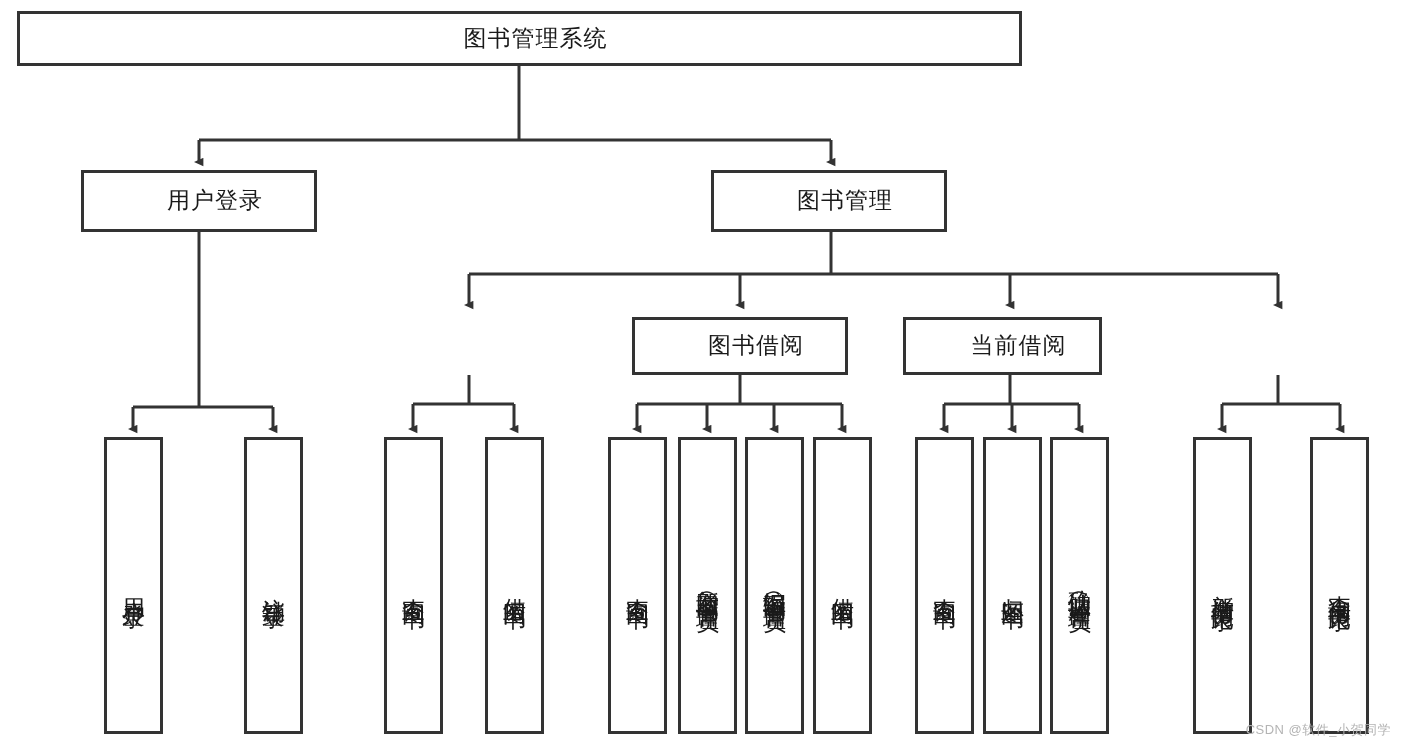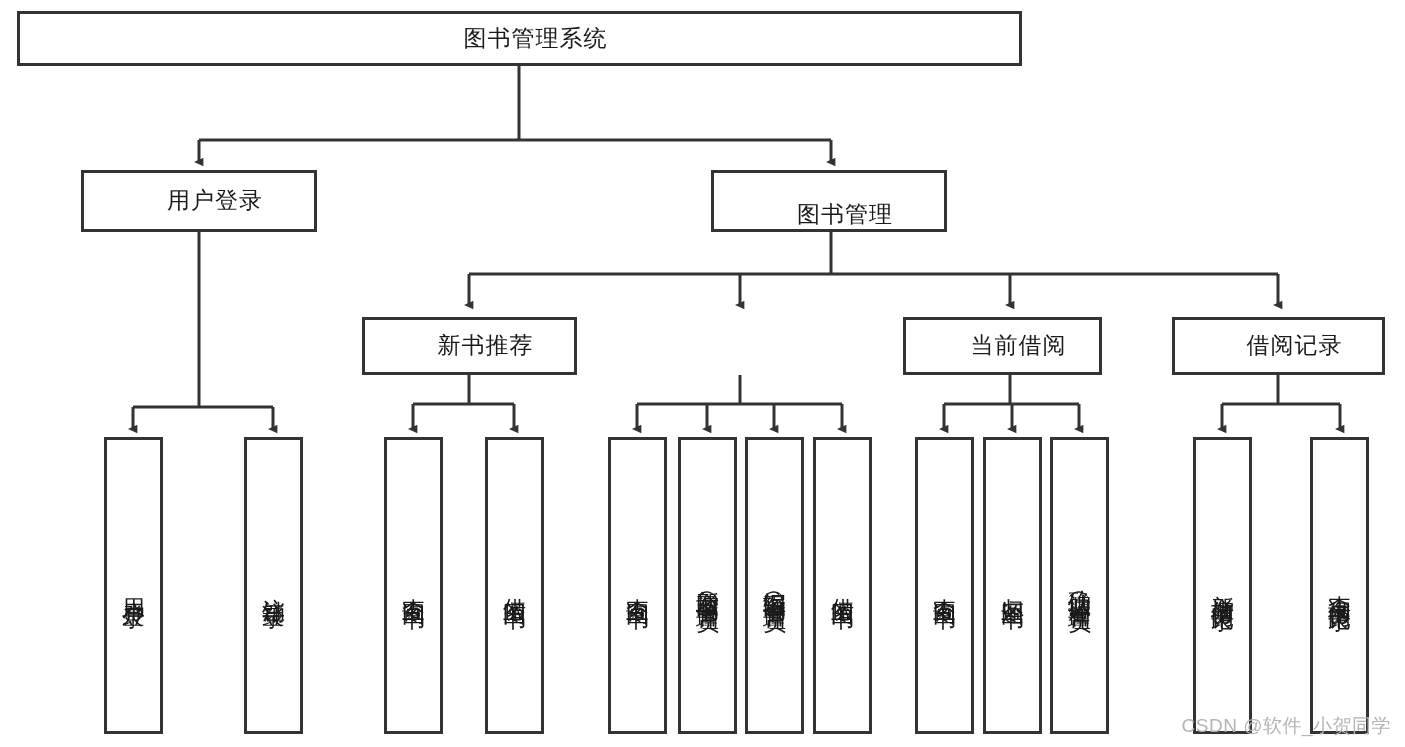--- a/index.html
+++ b/index.html
@@ -56,21 +56,21 @@
     display: block;
     white-space: normal;
   }
   .node-label {
     display: block;
   }
   #watermark {
     position: absolute;
     right: 14px;
     bottom: 8px;
-    font-size: 19px;
+    font-size: 13px;
     color: #b4b4b4;
     letter-spacing: 0.5px;
     user-select: none;
     white-space: nowrap;
   }
 </style>
 </head>
 <body>
 
 <div id="canvas">
@@ -125,32 +125,29 @@
     </g>
   </svg>
 
   <div class="node horizontal" style="left:17px; top:11px; width:1005px; height:55px;">
     <span class="node-label">图书管理系统</span>
   </div>
 
   <div class="node horizontal" style="left:81px; top:170px; width:236px; height:62px;">
     <span class="node-label">用户登录</span>
   </div>
-  <div class="node horizontal" style="left:711px; top:170px; width:236px; height:62px;align-items:flex-end;">
+  <div class="node horizontal" style="left:711px; top:170px; width:236px; height:62px;">
     <span class="node-label">图书管理</span>
   </div>
 
-  <div class="node horizontal" style="left:362px; top:317px; width:215px; height:58px;">
-    <span class="node-label">新书推荐</span>
+  <div class="node horizontal" style="left:632px; top:317px; width:216px; height:58px;">
+    <span class="node-label">图书借阅</span>
   </div>
   <div class="node horizontal" style="left:903px; top:317px; width:199px; height:58px;">
     <span class="node-label">当前借阅</span>
-  </div>
-  <div class="node horizontal" style="left:1172px; top:317px; width:213px; height:58px;">
-    <span class="node-label">借阅记录</span>
   </div>
 
   <div class="node vertical" style="left:104px; top:437px; width:59px; height:297px;">
     <span class="vtext">用户登录</span>
   </div>
   <div class="node vertical" style="left:244px; top:437px; width:59px; height:297px;">
     <span class="vtext">注销登录</span>
   </div>
 
   <div class="node vertical" style="left:384px; top:437px; width:59px; height:297px;">

